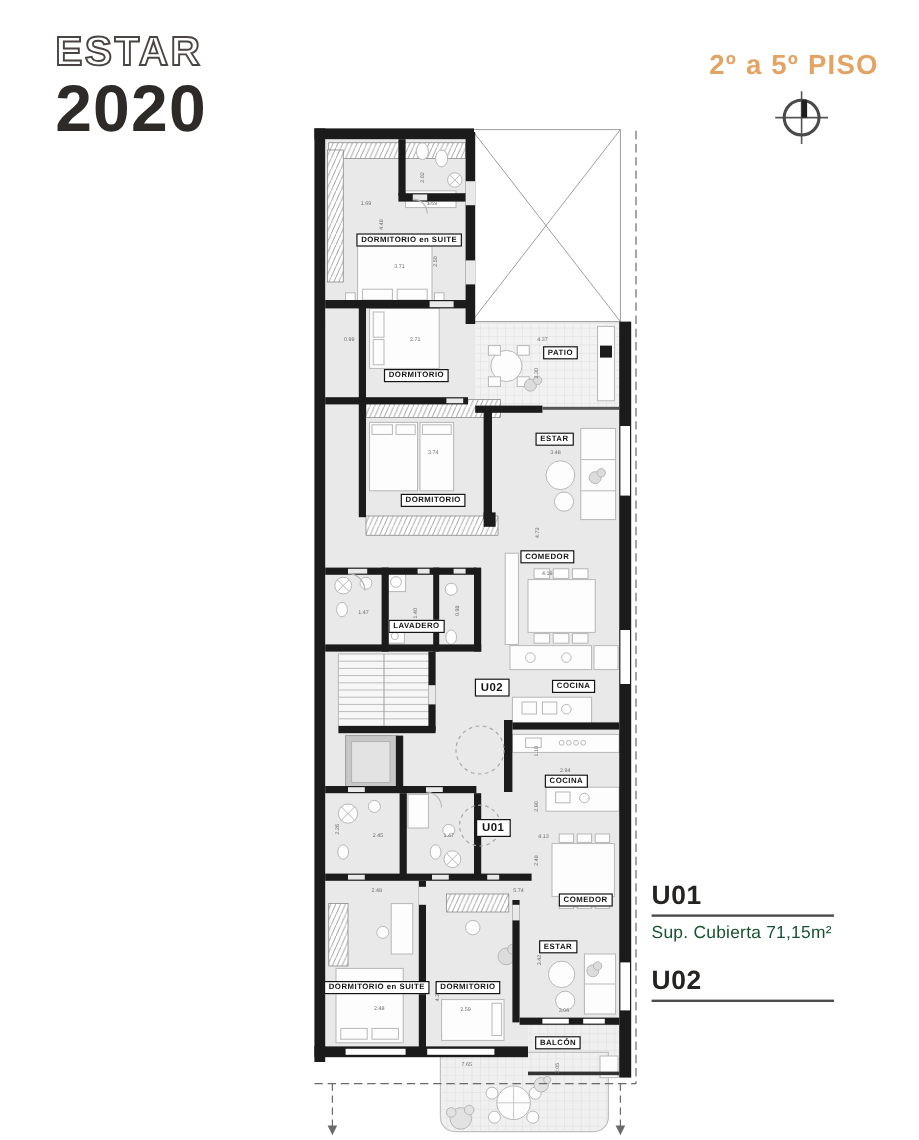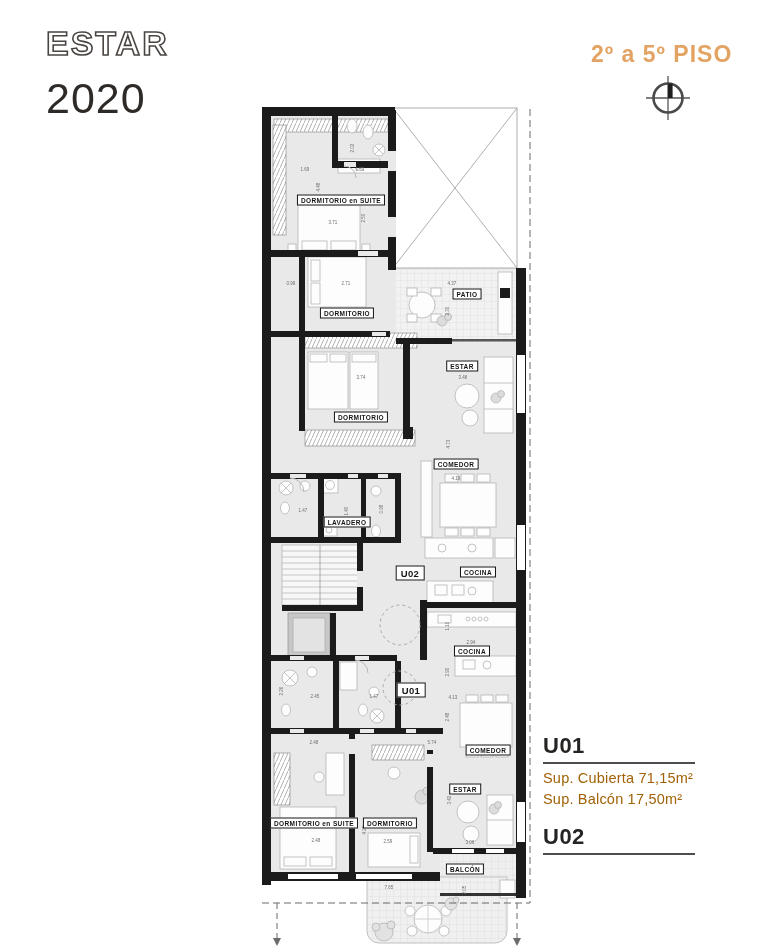--- a/index.html
+++ b/index.html
@@ -3,40 +3,40 @@
 <meta charset="utf-8">
 <style>
   html,body{margin:0;padding:0;background:#ffffff;}
   body{width:766px;height:950px;font-family:"Liberation Sans",sans-serif;}
   .canvas{position:relative;width:766px;height:950px;background:#fff;overflow:hidden;}
 
   
   .brand{position:absolute;left:46px;top:26px;line-height:1;}
   .brand-outline{font-size:34px;font-weight:800;letter-spacing:2px;color:#ffffff;
     -webkit-text-stroke:1.6px #4a4542;}
-  .brand-solid{font-size:43px;font-weight:400;letter-spacing:1px;color:#2e2a28;margin-top:17px;}
+  .brand-solid{font-size:55px;font-weight:700;letter-spacing:1px;color:#2e2a28;margin-top:3px;}
   .floor-range{position:absolute;left:591px;top:41px;font-size:23px;font-weight:600;
     letter-spacing:1px;}
   .compass{position:absolute;left:644px;top:74px;}
 
   
   .room-label{position:absolute;transform:translate(-50%,-50%);background:#ffffff;
     border:1px solid #141414;color:#141414;font-size:6.5px;font-weight:700;
     letter-spacing:.4px;padding:1px 3px;white-space:nowrap;z-index:5;}
   .unit-label{font-size:9.5px;padding:1px 4px;border-width:1.5px;}
   .dim{position:absolute;transform:translate(-50%,-50%);font-size:4.5px;color:#6f6f6f;
     white-space:nowrap;z-index:4;}
   .dim.v{transform:translate(-50%,-50%) rotate(-90deg);}
 
   
   .legend{position:absolute;left:543px;top:733px;width:170px;}
   .unit-block{margin-bottom:15px;}
   .unit-id{font-size:22px;font-weight:800;color:#262422;letter-spacing:.5px;
     padding-bottom:3px;border-bottom:2px solid #4d4d4d;width:152px;margin-bottom:4px;}
-  .unit-line{font-size:14.5px;color:#a16207;line-height:1.42;letter-spacing:.2px;}
+  .unit-line{font-size:14.5px;color:#14532d;line-height:1.42;letter-spacing:.2px;}
 
   svg{display:block;}
   .plan-svg{position:absolute;left:260px;top:105px;z-index:1;}
 </style>
 </head>
 <body>
 
 <div class="canvas">
 
   <div class="brand">
@@ -387,20 +387,19 @@
   <span class="dim v" style="left:364px;top:830px">4.25</span>
   <span class="dim v" style="left:449px;top:800px">3.42</span>
   <span class="dim" style="left:470px;top:842px">3.06</span>
   <span class="dim" style="left:389px;top:887px">7.65</span>
   <span class="dim v" style="left:464px;top:890px">2.05</span>
 
   <div class="legend">
     <div class="unit-block">
       <div class="unit-id">U01</div>
       <div class="unit-line">Sup. Cubierta 71,15m²</div>
-      <div class="unit-line">Sup. Balcón 17,50m²</div>
     </div>
     <div class="unit-block">
       <div class="unit-id">U02</div>
     </div>
   </div>
 
 </div>
 
 </body></html>

